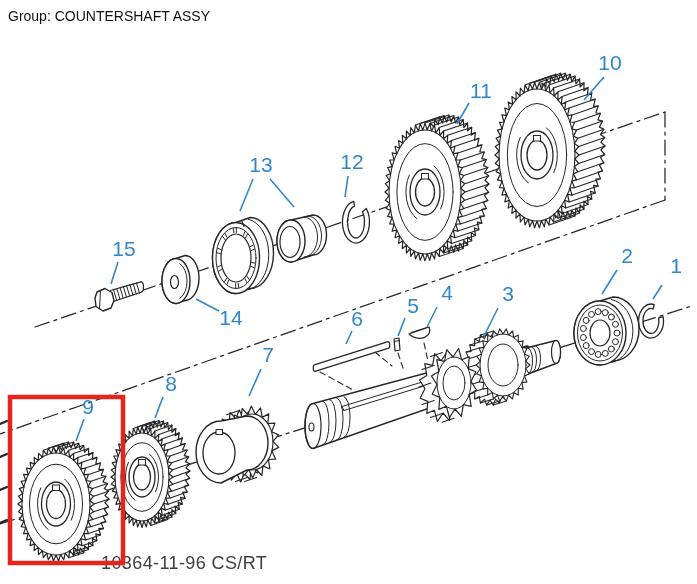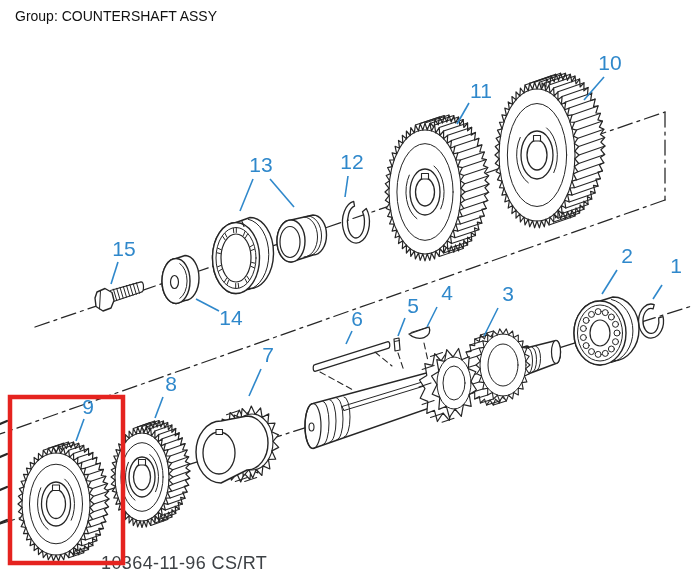--- a/index.html
+++ b/index.html
@@ -1,18 +1,18 @@
 <!DOCTYPE html>
 <html><head>
 <meta charset="utf-8">
 <style>
   html,body{margin:0;padding:0;background:#ffffff;}
   #stage{position:relative;width:697px;height:584px;background:#fff;overflow:hidden;
          font-family:"Liberation Sans",sans-serif;}
-  #group-title{position:absolute;left:15px;top:8px;font-size:14px;color:#111;z-index:0;}
+  #group-title{position:absolute;left:8px;top:8px;font-size:14px;color:#111;z-index:0;}
   #caption{position:absolute;left:101px;top:553px;font-size:18px;color:#3d4145;
            letter-spacing:.4px;z-index:0;}
   #art{position:absolute;left:0;top:0;z-index:1;}
   text.callout{font-family:"Liberation Sans",sans-serif;font-size:21px;}
 </style>
 </head>
 <body>
 
 <div id="stage">
   <div id="group-title">Group: COUNTERSHAFT ASSY</div>

